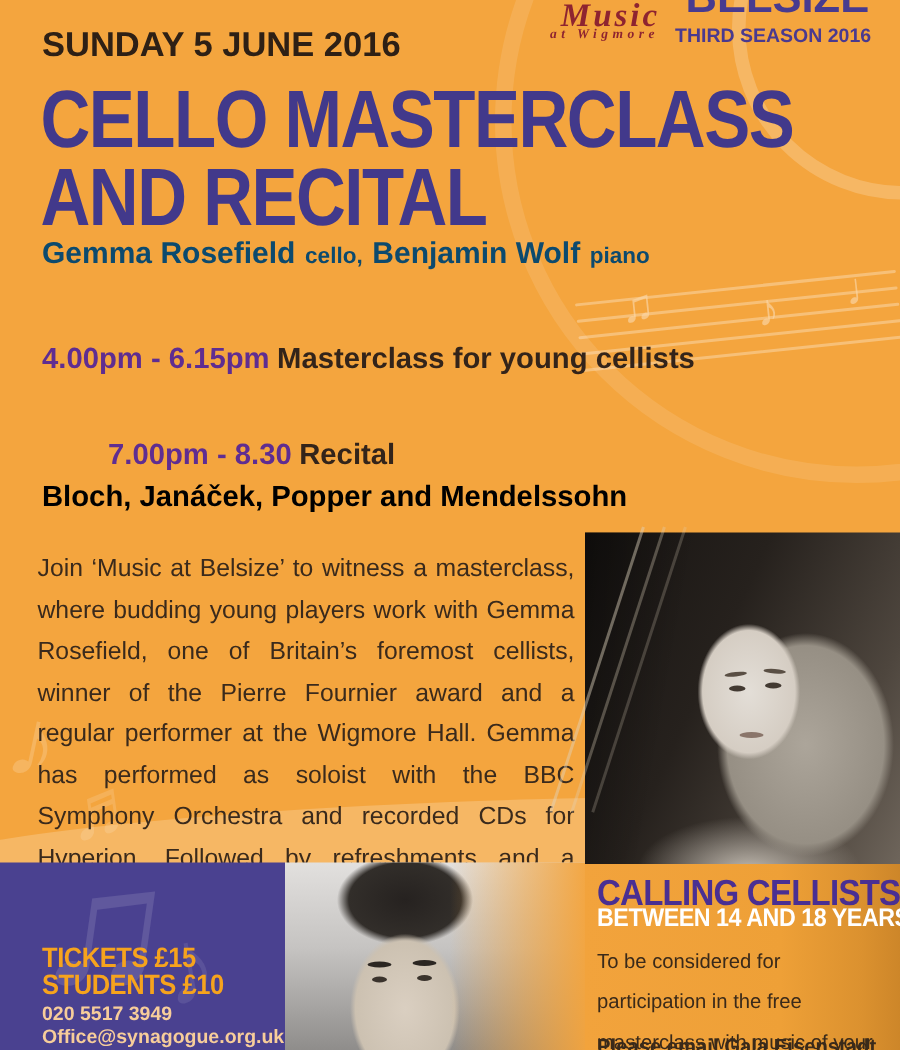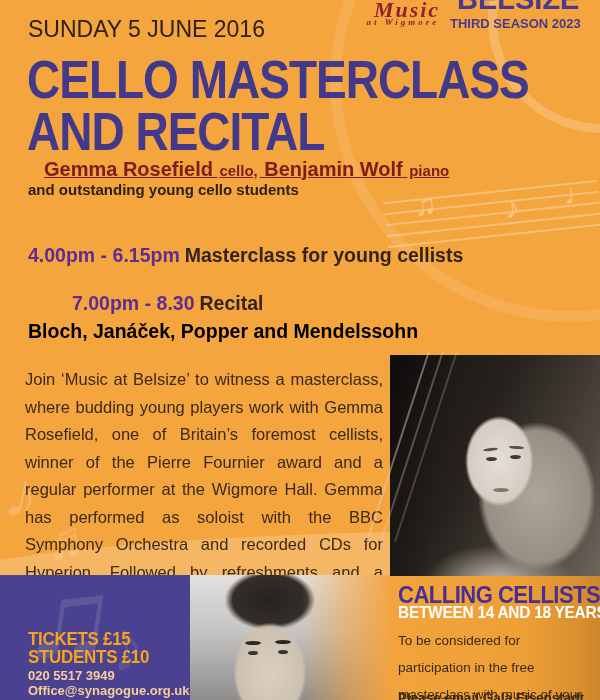--- a/index.html
+++ b/index.html
@@ -21,30 +21,30 @@
   .noteL2{left:44px; top:512px; font-size:54px; transform:rotate(-8deg); color:rgba(255,255,255,0.14);}
   .noteR1{left:462px; top:592px; font-size:104px; transform:rotate(14deg); color:rgba(255,255,255,0.12);}
   .staff .snote{position:absolute; color:rgba(255,255,255,0.65); font-size:30px;}
   
   .logoMusic{left:352px; top:-3px; width:110px; color:#8E2430; font-family:"Liberation Serif", serif; font-style:italic; font-weight:bold; font-size:22px; letter-spacing:2px; text-align:center;}
   .logoAt{left:348px; top:17px; width:110px; color:#8E2430; font-family:"Liberation Serif", serif; font-style:italic; font-weight:bold; font-size:9px; letter-spacing:3px; text-align:center;}
   .belsizeClip{left:457px; top:0; width:140px; height:15px; overflow:hidden;}
   .belsizeClip span{display:block; margin-top:-17px; color:#483B8F; font-weight:bold; font-size:29px; letter-spacing:0px;}
   .seasonLbl{left:450px; top:16px; color:#4A3A8F; font-weight:bold; font-size:13px; letter-spacing:0px;}
   
-  .dateLine{left:28px; top:16px; color:#2E2015; font-weight:normal; font-size:23px;}
+  .dateLine{left:28px; top:16px; color:#2E2015; font-weight:bold; font-size:23px;}
   .titleLine{left:27px; color:#42398B; font-weight:bold; font-size:46px; letter-spacing:-1px; line-height:44px; transform:scaleY(1.18); transform-origin:0 0; white-space:nowrap;}
   .t1{top:53px;} .t2{top:105px;}
-  .creditLine1{left:44px; top:158px; color:#7f1d1d; white-space:nowrap;text-decoration:underline;}
+  .creditLine1{left:28px; top:158px; color:#0c4a6e; white-space:nowrap;}
   .creditLine1 .nm{font-weight:bold; font-size:20px;}
   .creditLine1 .rl{font-weight:bold; font-size:15px; padding:0 2px;}
   .creditLine2{left:28px; top:181px; color:#2E2015; font-weight:bold; font-size:15px;}
   
   .sched{left:28px; font-weight:bold; font-size:19.5px; white-space:nowrap;}
-  .s1{top:244px;} .s2{top:263px;} .s3{top:292px;margin-left:44px;} .s4{top:320px;}
+  .s1{top:228px;} .s2{top:263px;} .s3{top:292px;margin-left:44px;} .s4{top:320px;}
   .ptime{color:#5F2D91;}
   .pdesc{color:#33241A; padding-left:5px;}
   .programme{color:#000000;}
   
   .bodyPara{left:25px; top:366px; width:358px; color:#3A2A1C; font-size:16.5px; line-height:27.5px; text-align:justify;}
   
   .gemmaPhoto{left:390px; top:355px; width:210px; height:221px;
     background:
       linear-gradient(100deg, rgba(0,0,0,0.40) 0%, rgba(0,0,0,0) 30%),
       radial-gradient(ellipse 56px 74px at 52% 48%, #E3DED7 0%, #D5CDC3 55%, rgba(0,0,0,0) 61%),
@@ -107,33 +107,32 @@
   </div>
   <span class="abs deco-note noteL1">♪</span>
   <span class="abs deco-note noteL2">♬</span>
   <span class="abs deco-note noteR1">♩</span>
 
   <div class="abs logoMusic">Music</div>
   <div class="abs logoAt">at Wigmore</div>
   <div class="abs belsizeClip">
     <span>BELSIZE</span>
   </div>
-  <div class="abs seasonLbl">THIRD SEASON 2023</div>
+  <div class="abs seasonLbl">THIRD SEASON 2016</div>
 
   <div class="abs dateLine">SUNDAY 5 JUNE 2016</div>
   <div class="abs titleLine t1">CELLO MASTERCLASS</div>
   <div class="abs titleLine t2">AND RECITAL</div>
 
   <div class="abs creditLine1">
     <span class="nm">Gemma Rosefield</span>
     <span class="rl">cello,</span>
     <span class="nm">Benjamin Wolf</span>
     <span class="rl">piano</span>
   </div>
-  <div class="abs creditLine2">and outstanding young cello students</div>
 
   <div class="abs sched s1">
     <span class="ptime">4.00pm - 6.15pm</span><span class="pdesc">Masterclass for young cellists</span>
   </div>
   <div class="abs sched s3">
     <span class="ptime">7.00pm - 8.30</span><span class="pdesc">Recital</span>
   </div>
   <div class="abs sched s4 programme">Bloch, Janáček, Popper and Mendelssohn</div>
 
   <div class="abs bodyPara">Join ‘Music at Belsize’ to witness a masterclass, where budding young players work with Gemma Rosefield, one of Britain’s foremost cellists, winner of the Pierre Fournier award and a regular performer at the Wigmore Hall. Gemma has performed as soloist with the BBC Symphony Orchestra and recorded CDs for Hyperion.  Followed by refreshments and a recital by Gemma Rosefield with Benjamin Wolf.</div>

